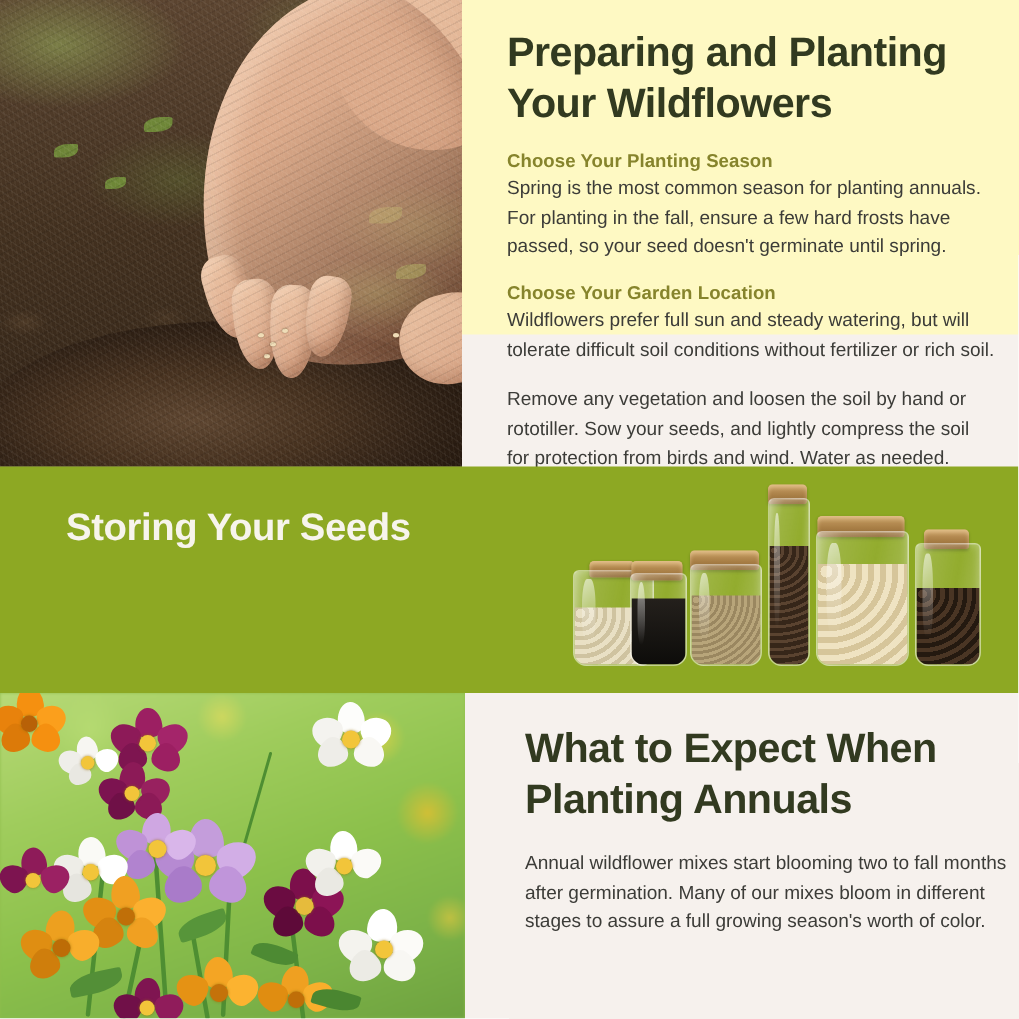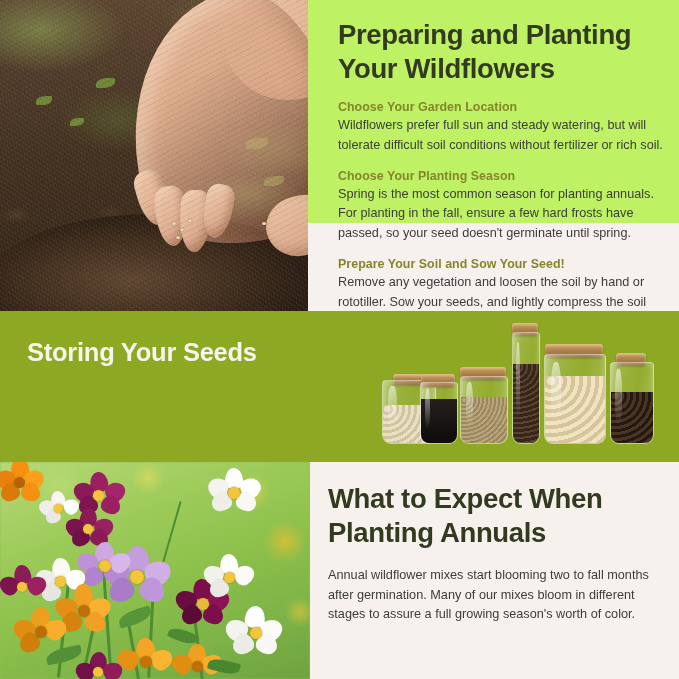--- a/index.html
+++ b/index.html
@@ -18,21 +18,21 @@
     height: 679px;
     overflow: hidden;
     background: #f6f1ed;
   }
 
   
   .sec1 {
     position: absolute;
     left: 0; top: 0;
     width: 679px; height: 223px;
-    background: #bef264;
+    background: #fef9c3;
     text-decoration: underline;
   }
 
   .photo-soil {
     position: absolute;
     left: 0; top: 0;
     width: 308px; height: 311px;
     overflow: hidden;
     background: #4a3728;
   }
@@ -159,21 +159,21 @@
   
   .sec2 {
     position: absolute;
     left: 0; top: 311px;
     width: 679px; height: 151px;
     background: #8da823;
     overflow: hidden;
   }
   .sec2-text {
     position: absolute;
-    left: 27px; top: 26px;
+    left: 44px; top: 26px;
     width: 285px;
   }
   .h-white {
     color: #f7f4ec;
     font-size: 25.5px;
     font-weight: bold;
     letter-spacing: -0.25px;
     line-height: 1.2;
     margin: 0;
   }
@@ -251,21 +251,21 @@
   .petal {
     position: absolute;
     border-radius: 52% 52% 46% 46% / 64% 64% 36% 36%;
   }
   .center { position: absolute; border-radius: 50%; background: #f2c53a; box-shadow: 0 0 2px rgba(150,110,10,.8); }
   .stem { position: absolute; background: #4e8e32; border-radius: 2px; }
 
   
   .sec3-text {
     position: absolute;
-    left: 328px; top: 0;
+    left: 350px; top: 0;
     width: 326px;
   }
   .sec3-text .h-major { padding-top: 20px; }
   .sec3-text .body-text { margin-top: 16px; }
 </style>
 </head>
 <body>
 
 <div id="infographic">
 
@@ -293,31 +293,30 @@
       <div class="seed-dot" style="left:188px; top:219px;"></div>
       <div class="seed-dot" style="left:176px; top:236px;"></div>
       <div class="seed-dot" style="left:262px; top:222px;"></div>
       <div class="grain"></div>
     </div>
 
     <div class="sec1-text">
       <h1 class="h-major">Preparing and Planting Your Wildflowers</h1>
 
       <div class="blk">
+        <div class="sub-head">Choose Your Planting Season</div>
+        <p class="body-text">Spring is the most common season for planting annuals. For planting in the fall, ensure a few hard frosts have passed, so your seed doesn't germinate until spring.</p>
+      </div>
+
+      <div class="blk">
         <div class="sub-head">Choose Your Garden Location</div>
         <p class="body-text">Wildflowers prefer full sun and steady watering, but will tolerate difficult soil conditions without fertilizer or rich soil.</p>
       </div>
 
       <div class="blk">
-        <div class="sub-head">Choose Your Planting Season</div>
-        <p class="body-text">Spring is the most common season for planting annuals. For planting in the fall, ensure a few hard frosts have passed, so your seed doesn't germinate until spring.</p>
-      </div>
-
-      <div class="blk">
-        <div class="sub-head">Prepare Your Soil and Sow Your Seed!</div>
         <p class="body-text">Remove any vegetation and loosen the soil by hand or rototiller. Sow your seeds, and lightly compress the soil for protection from birds and wind. Water as needed.</p>
       </div>
     </div>
   </div>
 
   <div class="sec2">
     <div class="sec2-text">
       <h2 class="h-white">Storing Your Seeds</h2>
     </div>
 

